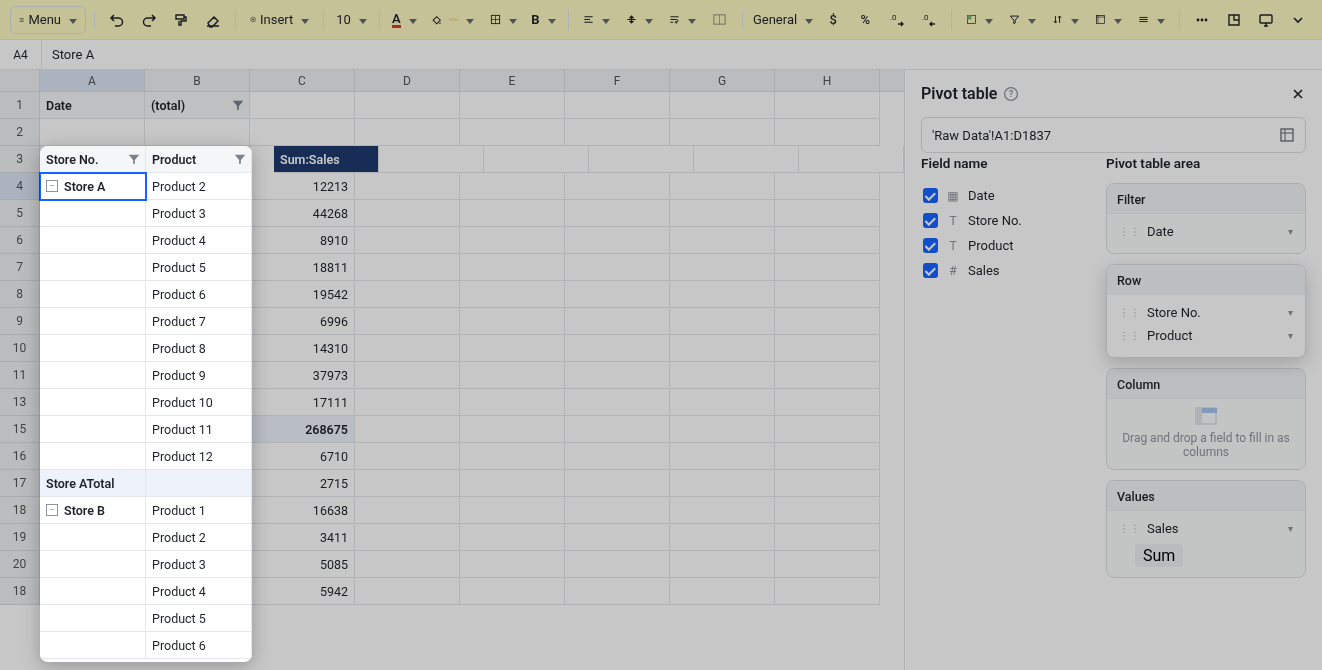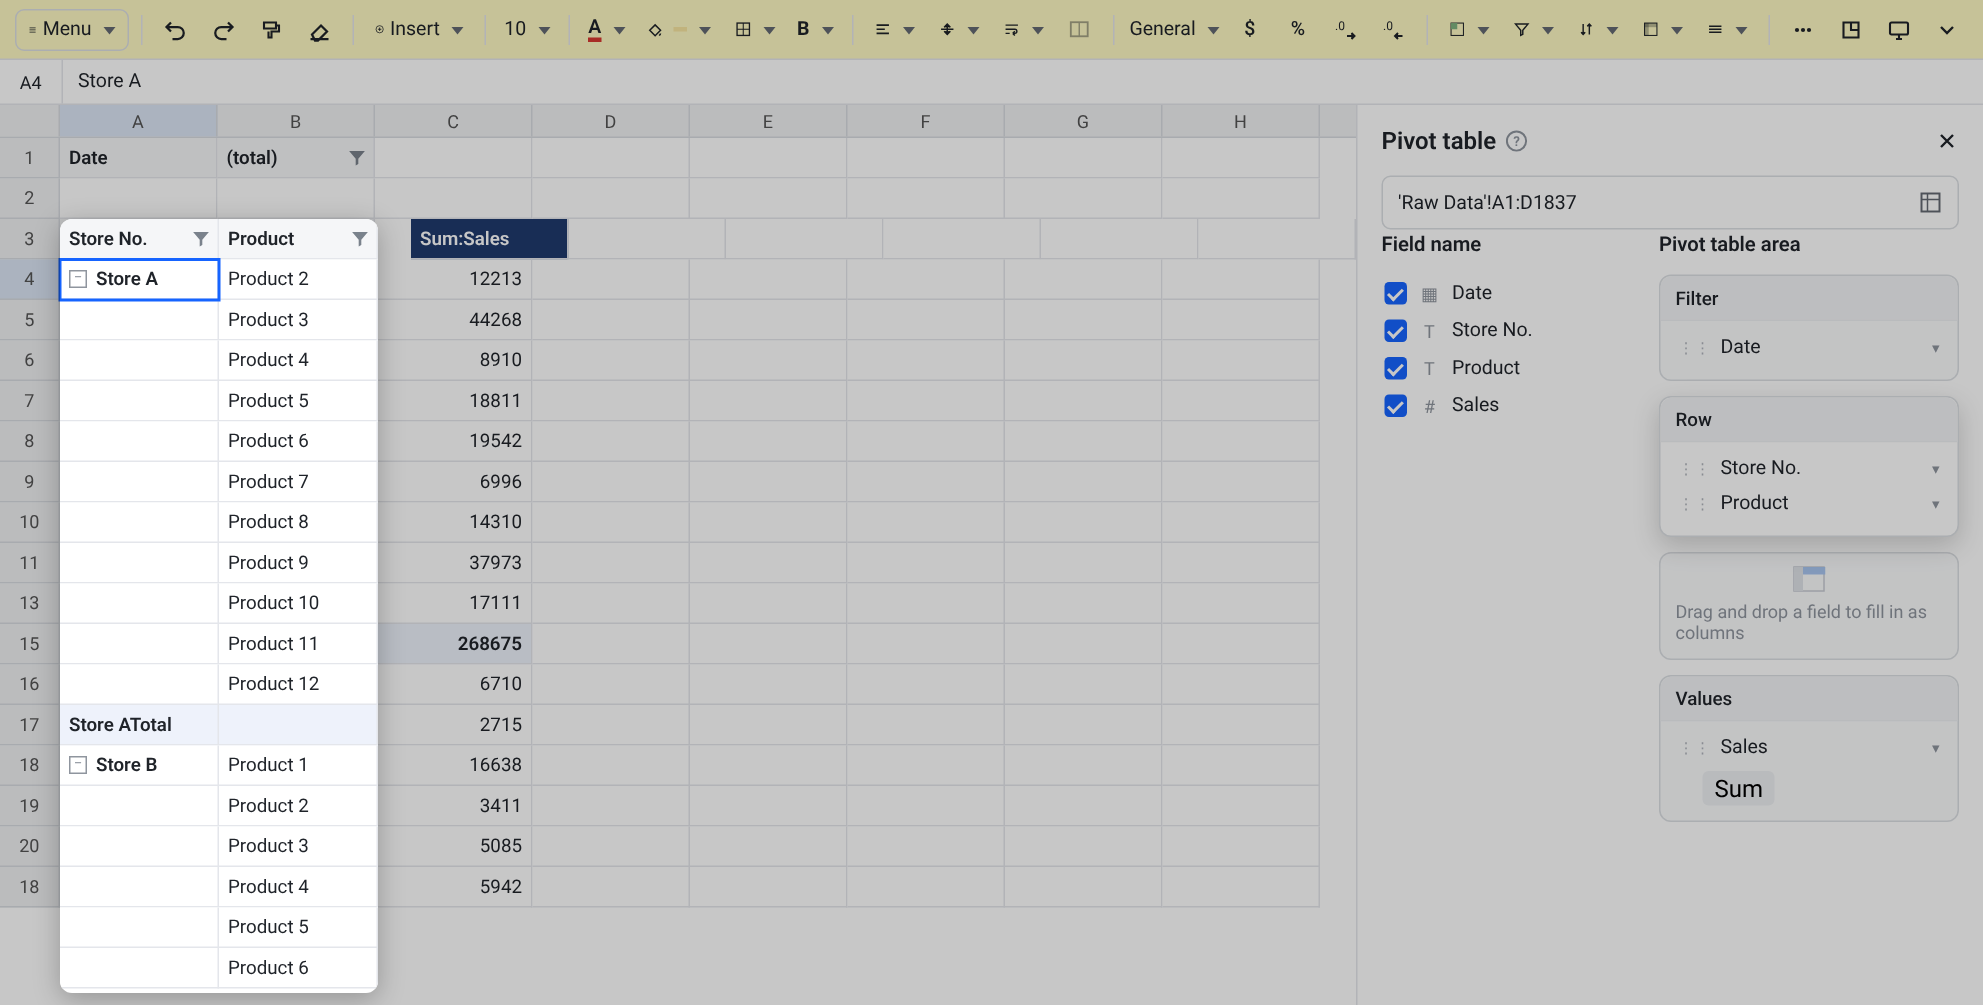--- a/index.html
+++ b/index.html
@@ -60,21 +60,21 @@
   .checkbox::after { content:""; width:8px; height:4px; border-left:2px solid #fff; border-bottom:2px solid #fff; transform:rotate(-45deg) translate(0,-1px); }
   .field-type { color:#8f959e; font-size:12px; width:14px; text-align:center; }
 
   .area-box { border:1px solid #dcdfe3; border-radius:8px; background:#fafbfc; }
   .area-box.hl { background:#fff; border-color:#dcdfe3; box-shadow:0 6px 18px rgba(0,0,0,.18); position:relative; z-index:12; }
   .area-head { padding:8px 10px 6px 10px; font-size:12.5px; color:#1f2329; font-weight:500; border-bottom:1px solid #eef0f3; background:#f3f4f6; border-radius:8px 8px 0 0;}
   .area-body { padding:6px 6px 10px 6px; min-height:30px; }
   .area-chip { display:flex; align-items:center; gap:6px; padding:4px 6px; border-radius:6px; }
   .drag-handle { color:#b0b4bb; font-size:10px; letter-spacing:1px; }
   .chip-chev { margin-left:auto; color:#8f959e; font-size:10px; }
-  .area-empty { color:#8f959e; font-size:12px; padding:6px 10px 10px 10px; }
+  .area-empty { text-align:center; color:#8f959e; font-size:12px; padding:6px 10px 10px 10px; }
   .sum-tag { display:inline-block; background:#eef0f3; border-radius:4px; padding:2px 8px; font-size:16px; color:#000000; margin:4px 0 0 22px;text-align:right; }
   .placeholder-ico { display:flex; justify-content:center; padding:8px 0 0 0; color:#b0b4bb; }
 
   svg { display:block; }
 </style>
 </head>
 <body>
 
 <div class="toolbar">
   <div class="tb-btn menu-pill">
@@ -610,20 +610,21 @@
               </div>
             <div class="area-chip">
                 <span class="drag-handle">⋮⋮</span>
                 <span>Product</span>
                 <span class="chip-chev">▾</span>
               </div>
           </div>
         </div>
 
         <div class="area-box">
+          <div class="area-head">Column</div>
           <div class="placeholder-ico">
               <svg width="22" height="18" viewBox="0 0 22 18">
                 <rect x="1" y="1" width="20" height="16" fill="none" stroke="#c8ccd3"></rect>
                 <rect x="1" y="1" width="6" height="16" fill="#dfe3e8"></rect>
                 <rect x="7" y="1" width="15" height="5" fill="#a8c5f0"></rect>
               </svg>
             </div>
           <div class="area-empty">Drag and drop a field to fill in as columns</div>
         </div>
 

